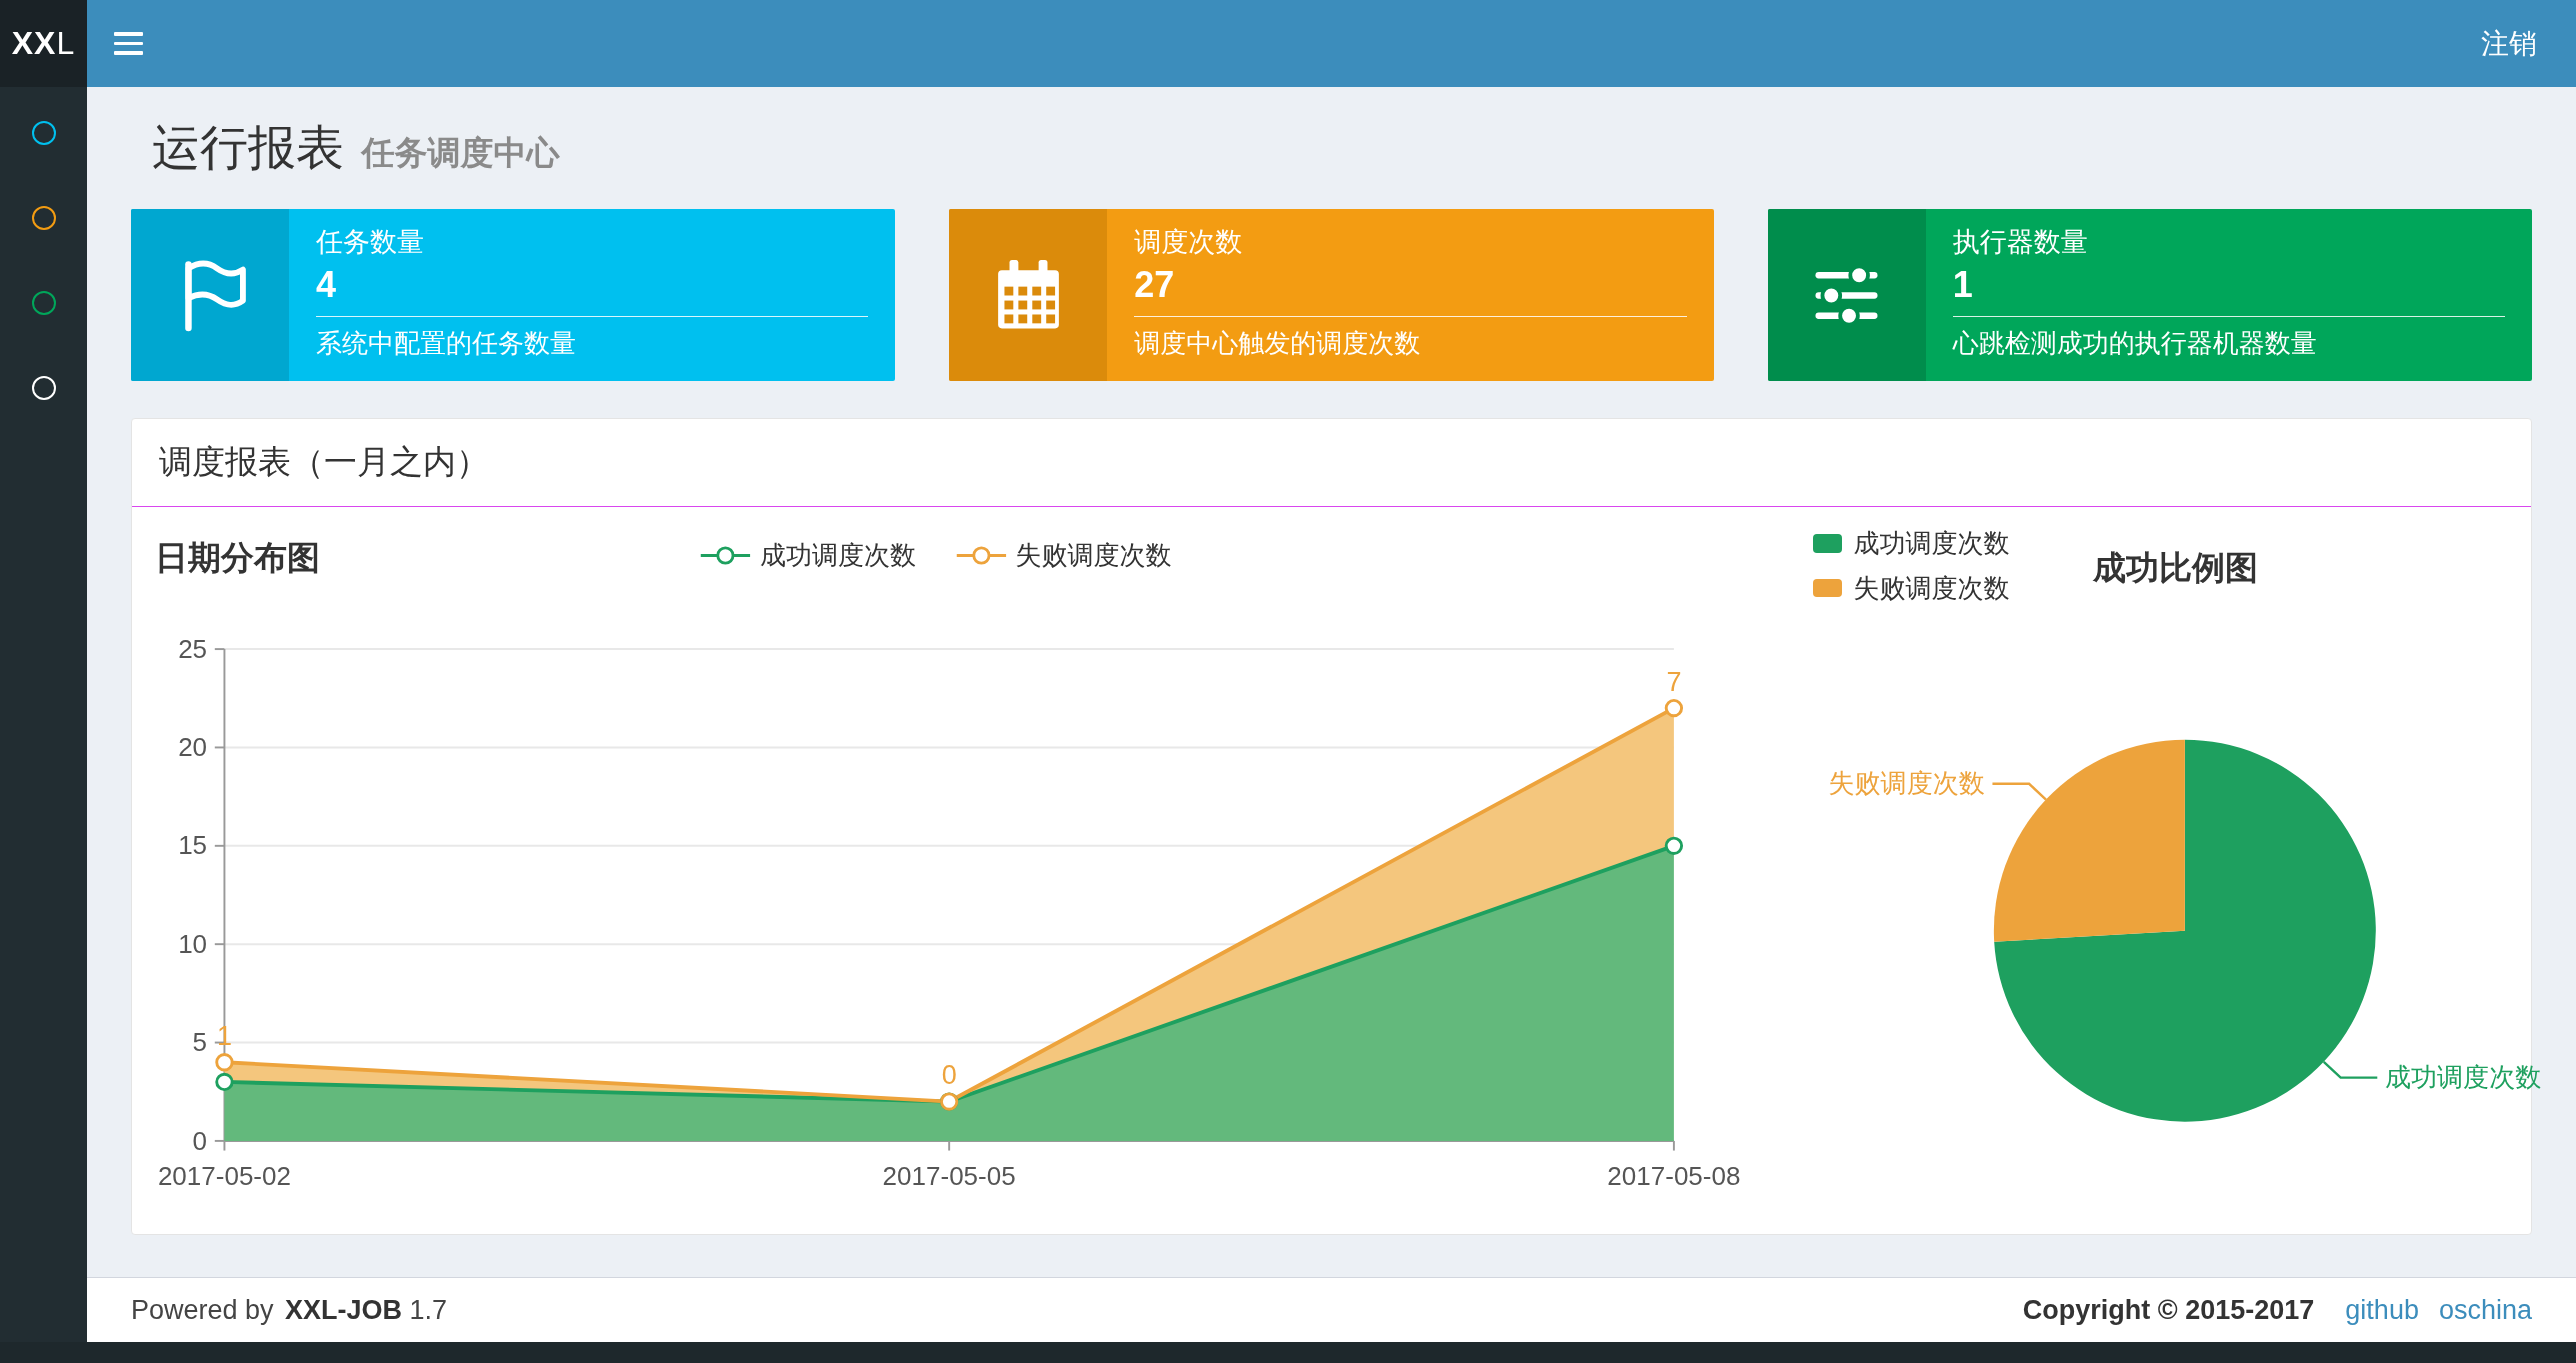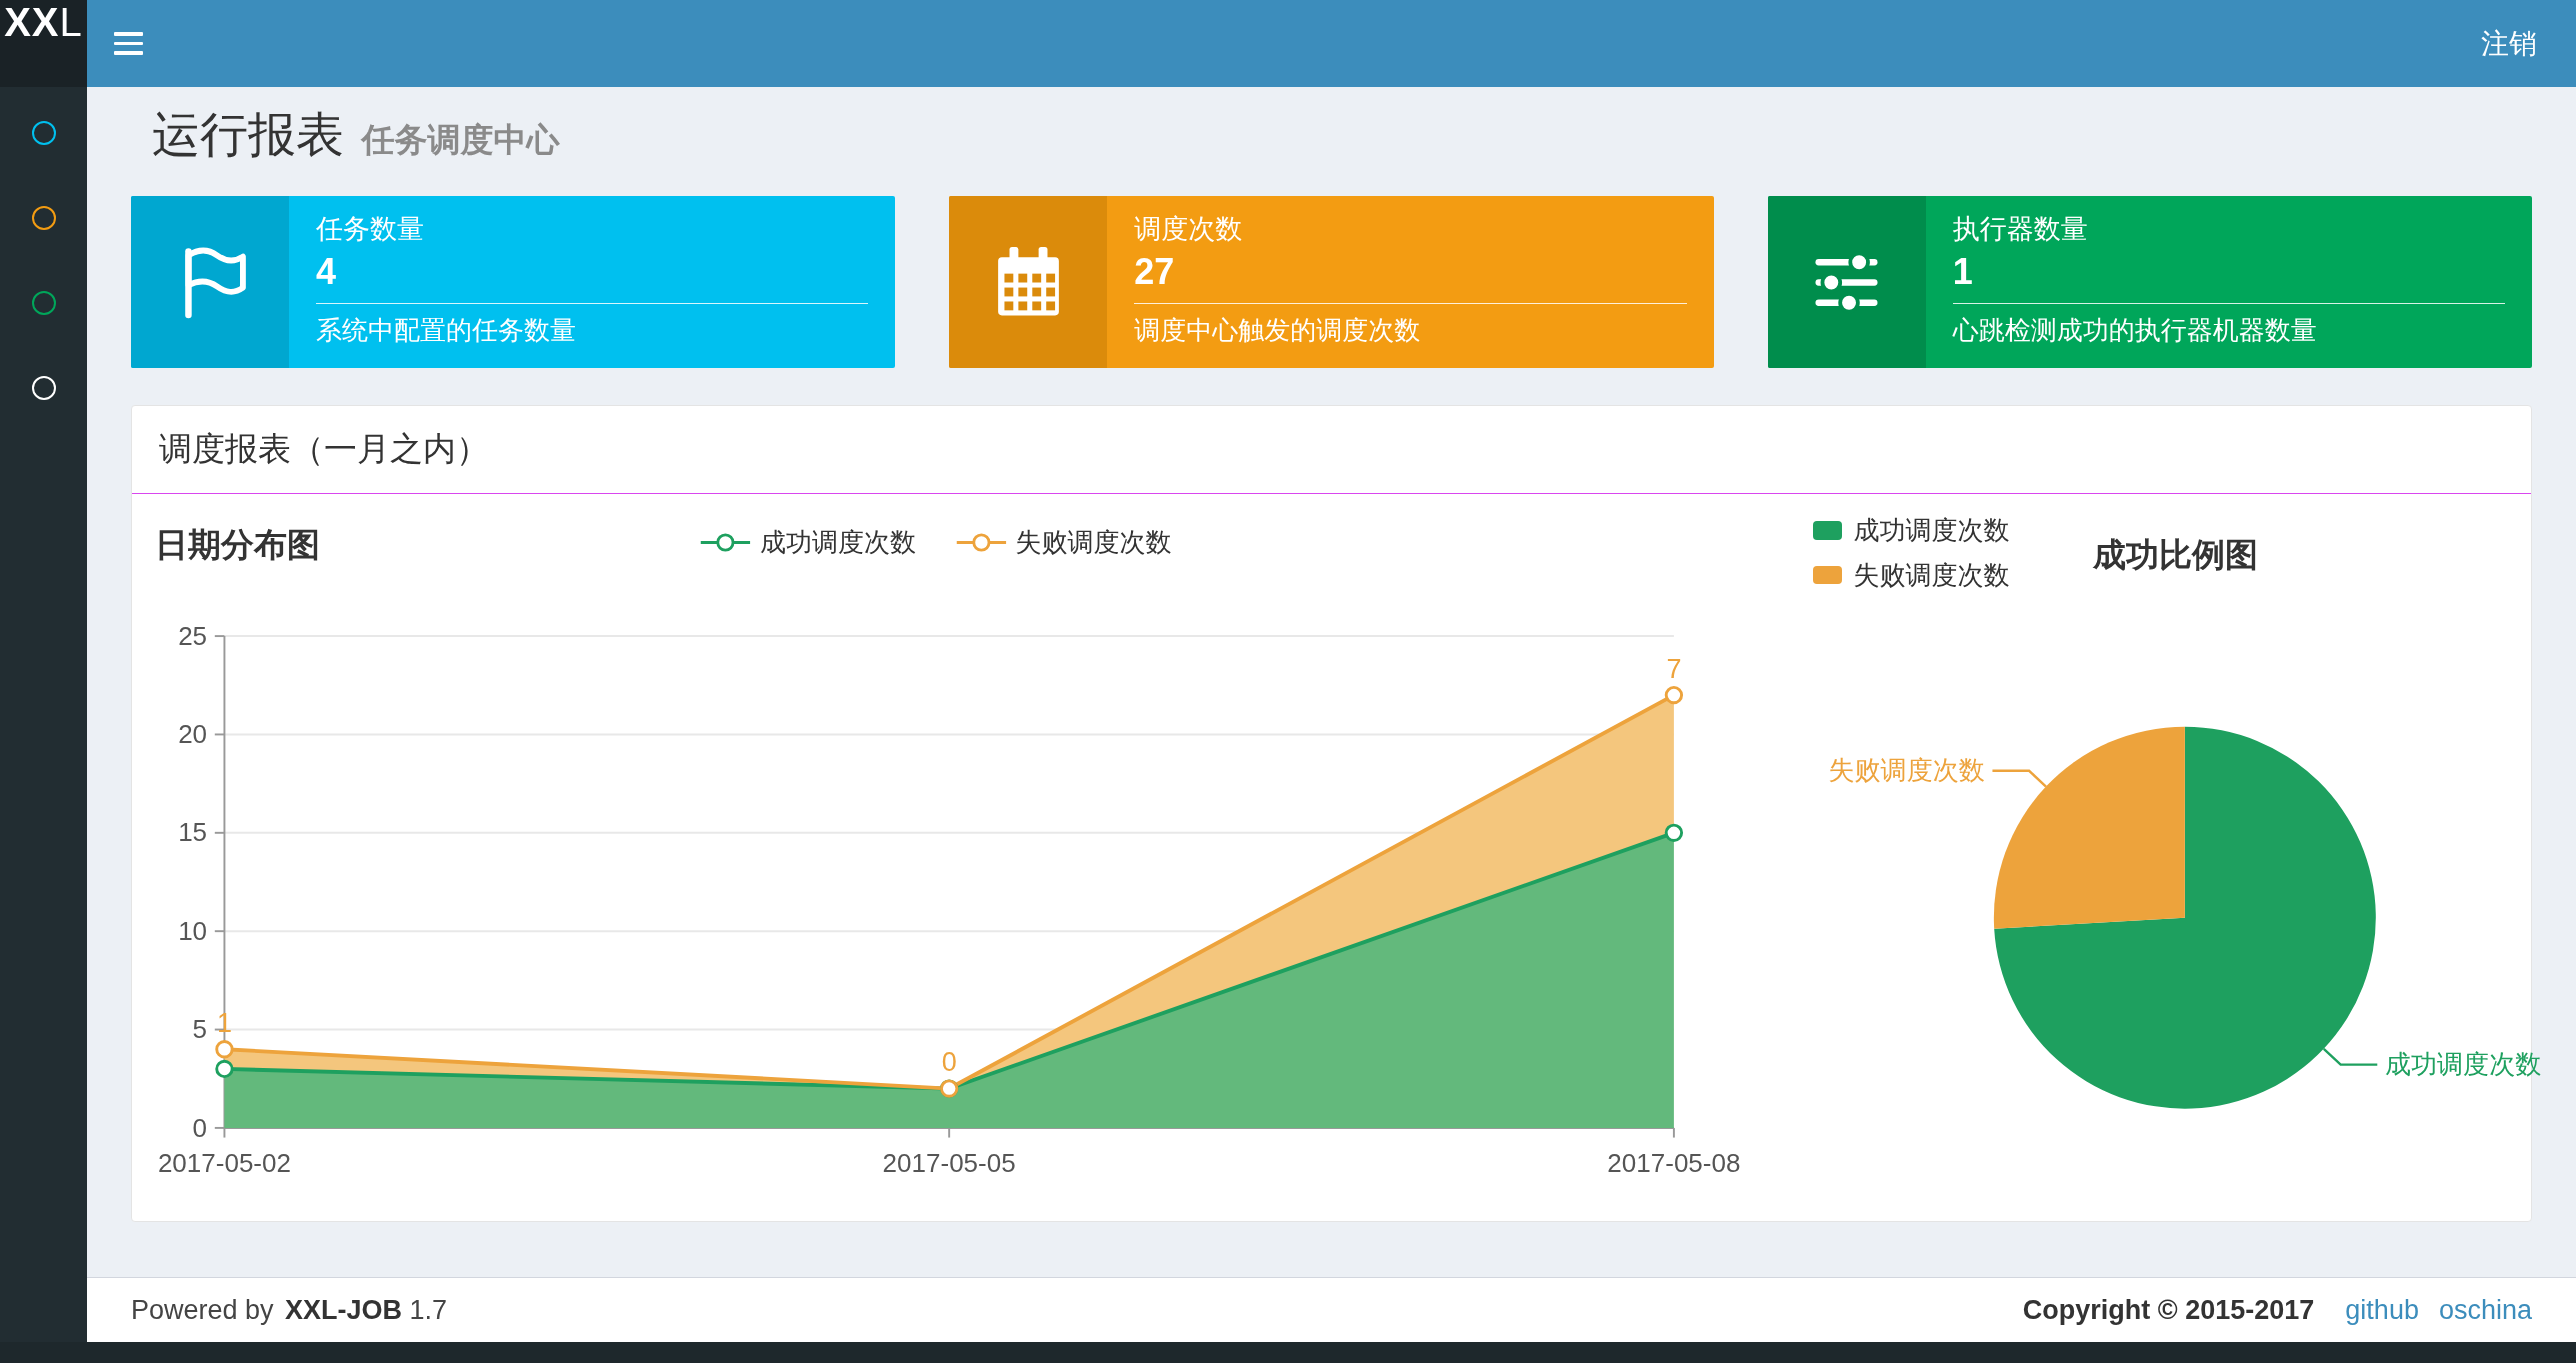--- a/index.html
+++ b/index.html
@@ -2,38 +2,38 @@
 <html><head>
 <meta charset="utf-8">
 <style>
   *{box-sizing:border-box;margin:0;padding:0}
   html,body{margin:0;padding:0}
   body{font-family:"Liberation Sans","DejaVu Sans",sans-serif;background:#1e282c}
   .app{width:2576px;height:1363px;display:flex;flex-direction:column;background:#1e282c;overflow:hidden}
 
   
   .navbar{height:87px;background:#3c8dbc;display:flex;align-items:stretch;flex:none}
-  .logo{width:87px;background:#1a2226;color:#fff;display:flex;justify-content:center;
-        font-size:40px;letter-spacing:1px;cursor:pointer}
+  .logo{width:87px;background:#1a2226;color:#fff;display:flex;align-items:center;justify-content:center;
+        font-size:32px;letter-spacing:1px;cursor:pointer}
   .logo b{font-weight:bold}
   .sidebar-toggle{width:83px;display:flex;align-items:center;justify-content:center;cursor:pointer}
   .hamburger{display:flex;flex-direction:column;gap:5.8px}
   .hamburger i{display:block;width:29px;height:3.9px;background:#fff;border-radius:1px}
   .nav-spacer{flex:1}
   .logout{display:flex;align-items:center;padding:0 39px;color:#fff;font-size:28px;text-decoration:none;cursor:pointer}
 
   
   .main{flex:1;display:flex;min-height:0}
   .sidebar{width:87px;background:#222d32;flex:none;padding-top:3.9px}
   .sidebar-item{height:85px;display:flex;align-items:center;justify-content:center;cursor:pointer}
   .circle-icon{width:24px;height:24px;border-radius:50%;border:2.9px solid}
   .right-col{flex:1;display:flex;flex-direction:column;background:#ecf0f5;min-width:0}
   .content{flex:1;padding:0 44px;min-height:0}
 
-  .content-header{padding:16px 0 0 21px}
+  .content-header{padding:29px 0 0 21px}
   .content-header h1{font-size:48px;font-weight:500;color:#333;display:flex;align-items:baseline;gap:17.4px}
   .content-header small{font-size:33px;color:#8a8a8a;font-weight:700}
 
   
   .info-row{display:flex;gap:54px;margin-top:29px}
   .info-box{flex:1;height:172px;display:flex;color:#fff;border-radius:2px;overflow:hidden}
   .ib-icon{width:158px;flex:none;display:flex;align-items:center;justify-content:center}
   .ib-body{flex:1;padding:15.4px 27px 0}
   .ib-title{font-size:27px}
   .ib-number{font-size:36px;font-weight:bold;margin-top:3.9px}

